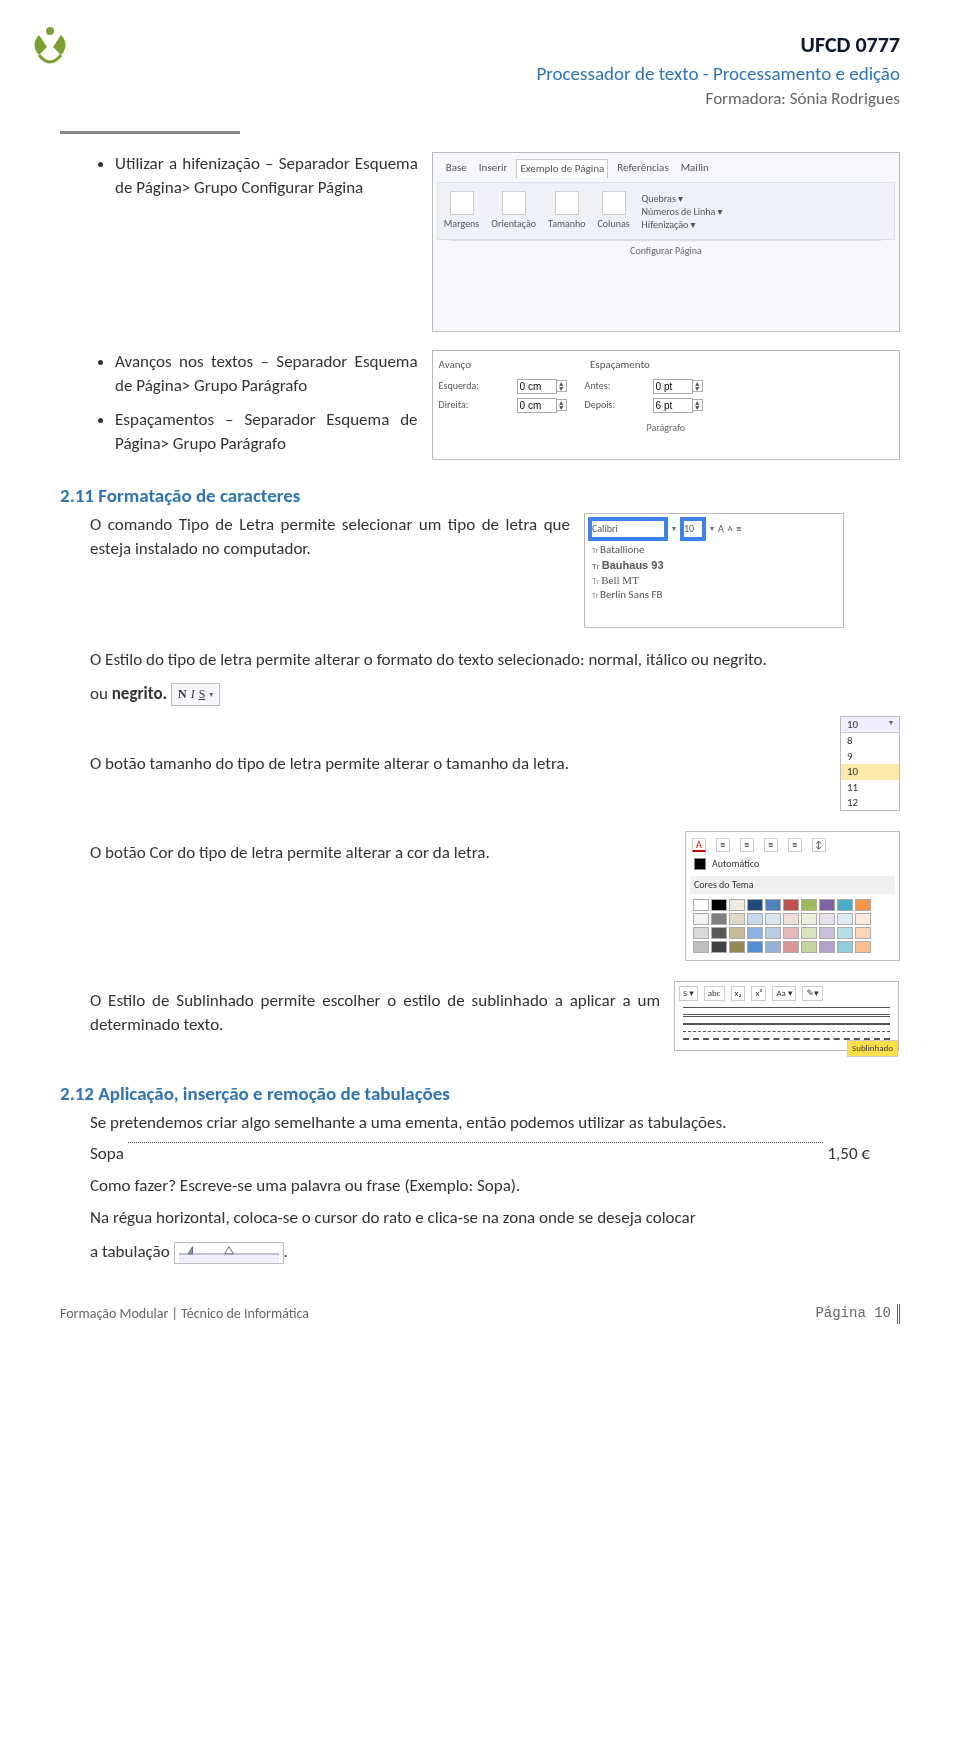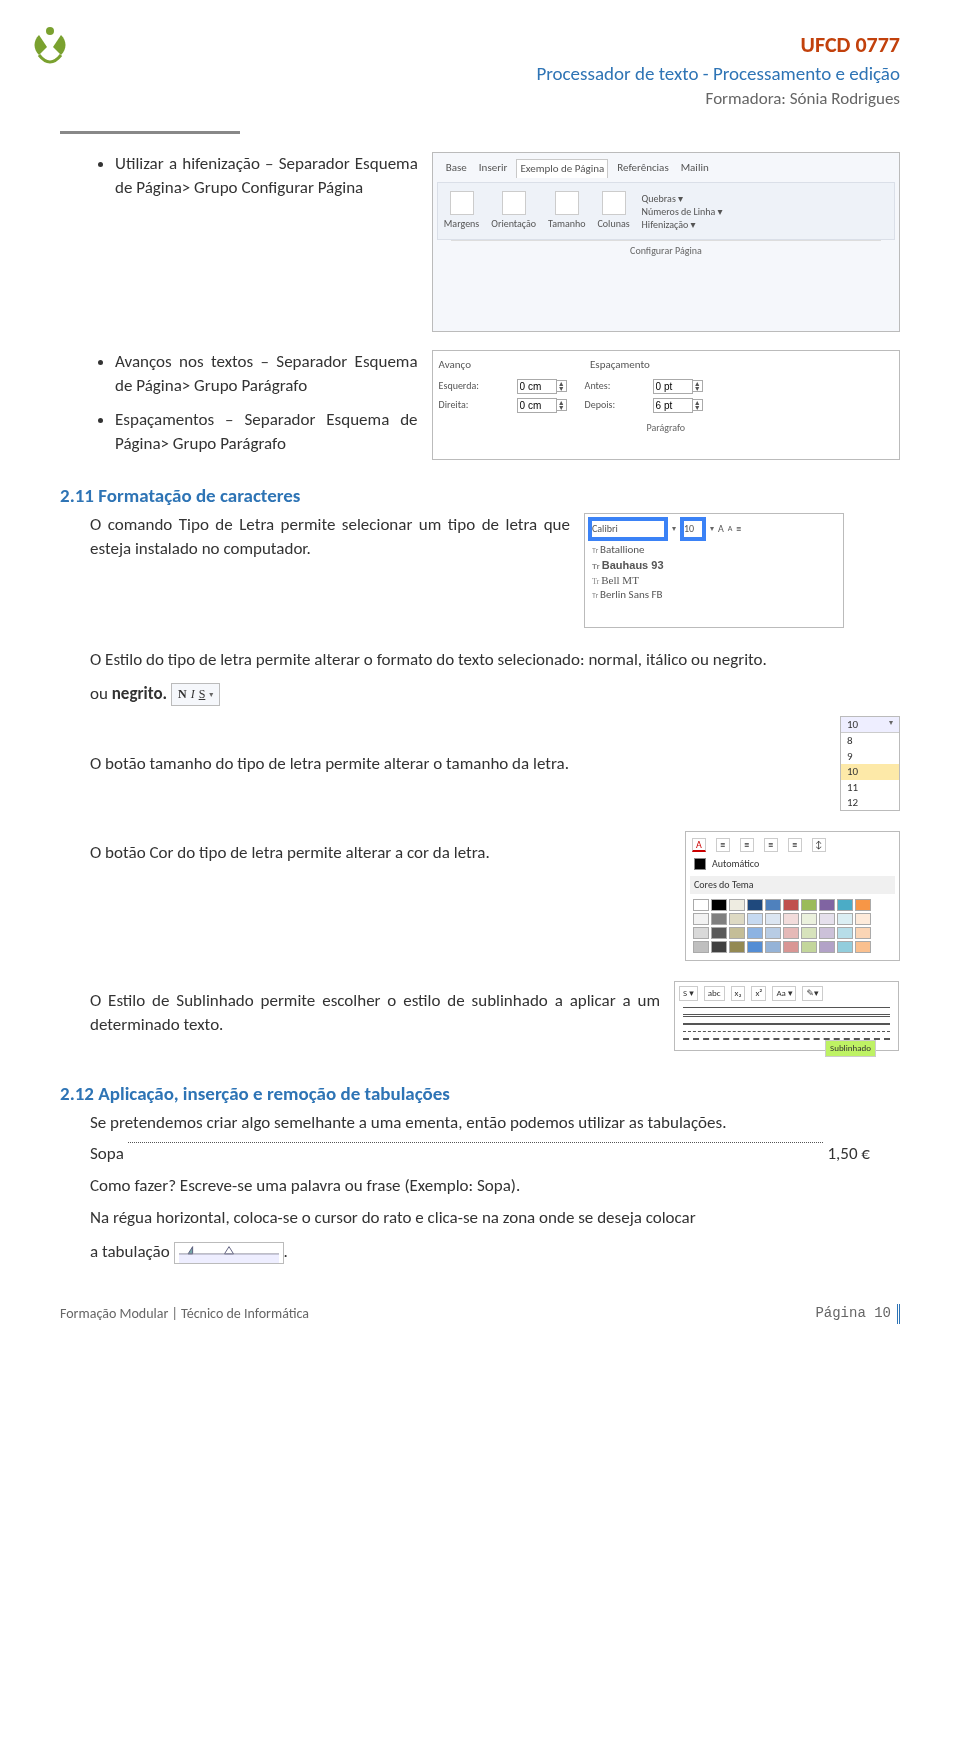--- a/index.html
+++ b/index.html
@@ -10,21 +10,21 @@
     color: #333;
     background: #fff;
     line-height: 1.4;
     padding: 30px 60px 30px 60px;
     position: relative;
   }
   .header {
     text-align: right;
     margin-bottom: 20px;
   }
-  .header .title { color: #c2410c; font-weight: bold; font-size: 22px; }
+  .header .title { color: #0f172a; font-weight: bold; font-size: 22px; }
   .header .subtitle { color: #2e74b5; font-size: 19px; }
   .header .trainer { color: #666; font-size: 17px; }
   .logo {
     position: absolute;
     left: 25px;
     top: 25px;
     width: 50px;
     height: 50px;
   }
   .logo svg { width: 100%; height: 100%; }
@@ -134,21 +134,21 @@
   .swatch-grid { display: grid; grid-template-columns: repeat(10, 16px); gap: 2px; padding: 3px; }
   .swatch-grid span { width: 16px; height: 12px; border: 1px solid #aaa; }
   
   .underline-shot { width: 225px; border: 1px solid #bbb; background: #fff; font-size: 10px; padding: 4px; }
   .ul-tabs { display: flex; gap: 6px; flex-wrap: wrap; }
   .ul-tabs span { border: 1px solid #ccc; padding: 0 3px; font-size: 9px; }
   .ul-list { margin-top: 6px; }
   .ul-list hr { border: none; border-top: 1px solid #555; margin: 6px 4px; }
   .ul-list hr.dashed { border-top-style: dashed; }
   .ul-list hr.double { border-top: 3px double #555; }
-  .ul-tooltip { position: absolute; right: 22px; background: #bef264; border: 1px solid #ccc; padding: 1px 4px; font-size: 9px; }
+  .ul-tooltip { position: absolute; right: 0; background: #fde047; border: 1px solid #ccc; padding: 1px 4px; font-size: 9px; }
   
   .ruler-shot {
     display: inline-block; width: 110px; height: 22px;
     background: #fff; border: 1px solid #bbb; vertical-align: middle;
   }
   .ruler-shot svg { width: 100%; height: 100%; }
   
   .leader-row {
     display: flex; align-items: flex-start;
     margin: 8px 30px 8px 30px;

